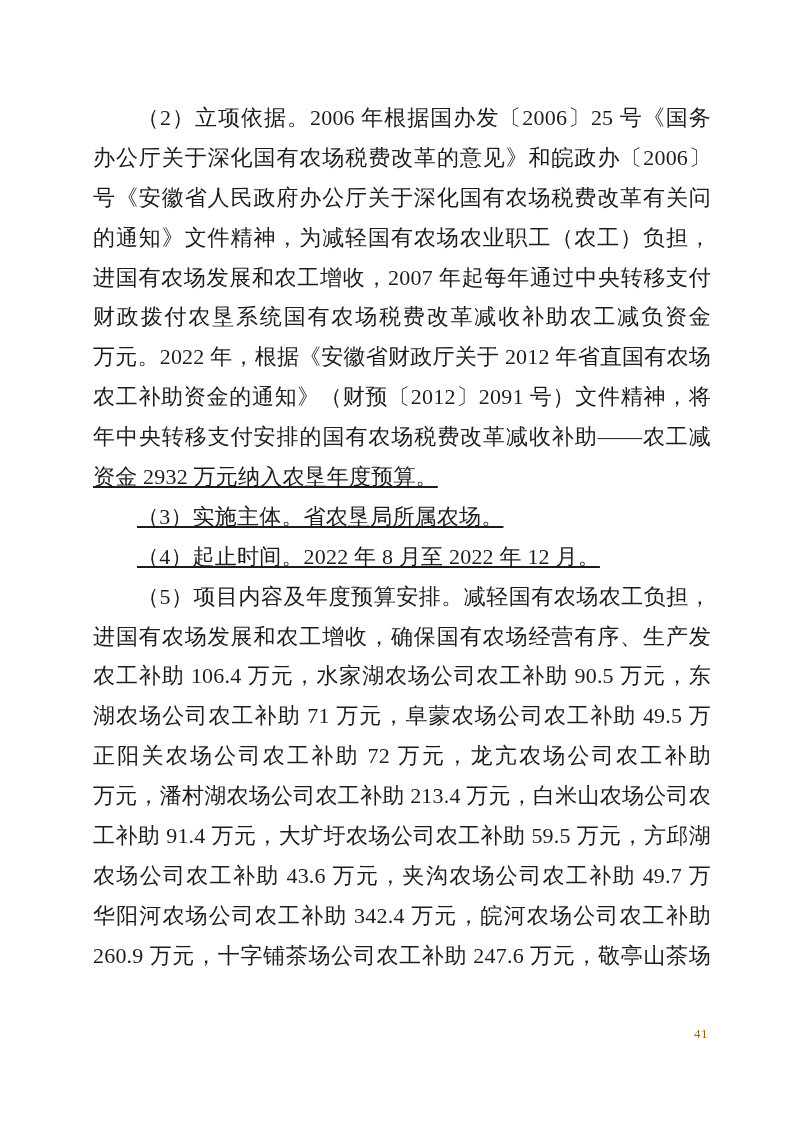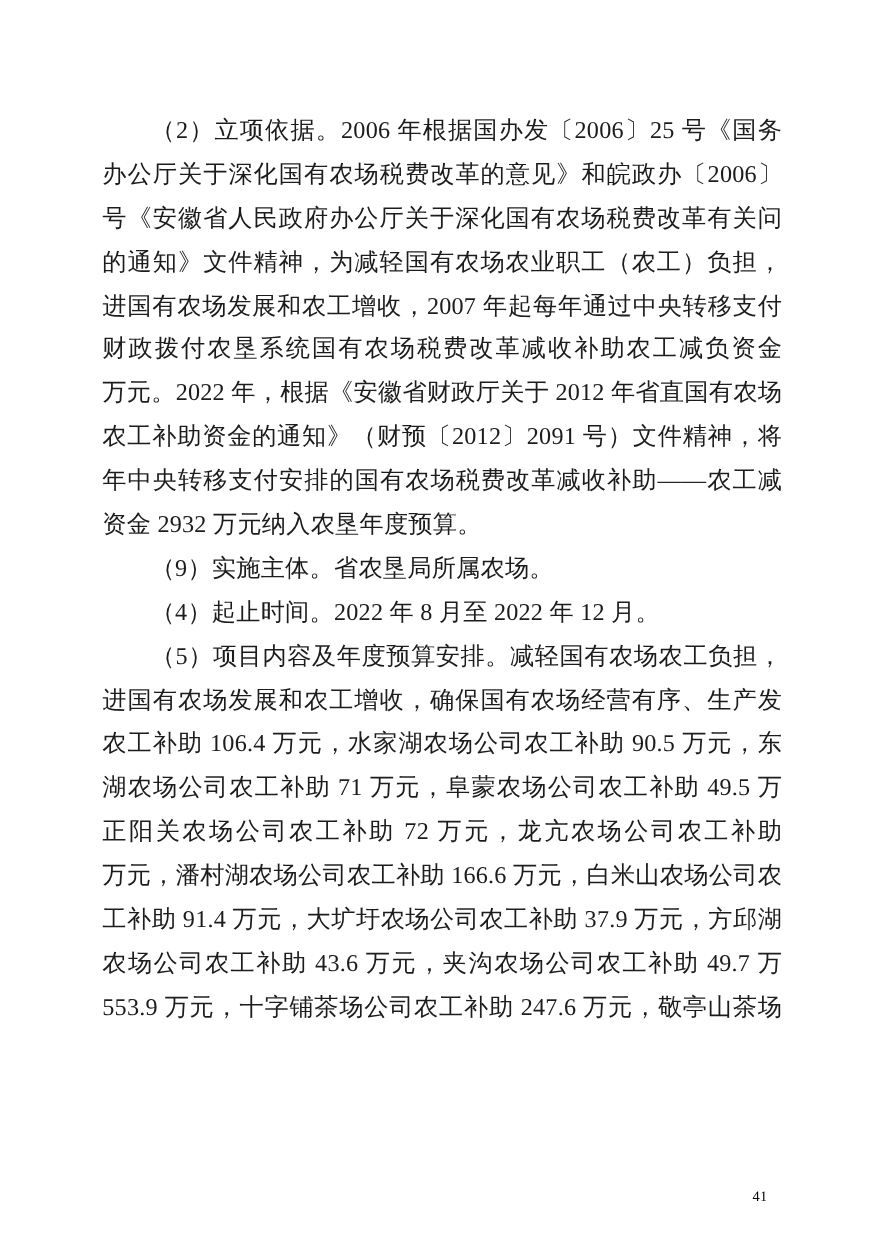--- a/index.html
+++ b/index.html
@@ -32,33 +32,34 @@
     line-height: 39.9px;
     overflow: hidden;
     white-space: normal;
     text-align: justify;
     text-align-last: justify;
     text-justify: inter-ideograph;
     letter-spacing: 0.2px;
   }
   .line.end {
     text-align-last: left;
+    text-decoration: underline;
   }
   .line.indent {
     text-indent: 2em;
   }
   .page-number {
     position: absolute;
     left: 684px;
-    top: 1080px;
+    top: 1026px;
     width: 24px;
     font-size: 13px;
     line-height: 16px;
-    color: #000000;
-    text-align: left;
+    color: #a16207;
+    text-align: right;
     letter-spacing: 0.5px;
   }
 </style>
 </head>
 <body>
 
 <div class="page">
   <div class="text-block">
 
     <div class="para">
@@ -68,35 +69,36 @@
       <div class="line">的通知》文件精神，为减轻国有农场农业职工（农工）负担，促</div>
       <div class="line">进国有农场发展和农工增收，2007 年起每年通过中央转移支付省</div>
       <div class="line">财政拨付农垦系统国有农场税费改革减收补助农工减负资金 3207</div>
       <div class="line">万元。2022 年，根据《安徽省财政厅关于 2012 年省直国有农场</div>
       <div class="line">农工补助资金的通知》（财预〔2012〕2091 号）文件精神，将往</div>
       <div class="line">年中央转移支付安排的国有农场税费改革减收补助——农工减负</div>
       <div class="line end">资金 2932 万元纳入农垦年度预算。</div>
     </div>
 
     <div class="para">
-      <div class="line indent end">（9）实施主体。省农垦局所属农场。</div>
+      <div class="line indent end">（3）实施主体。省农垦局所属农场。</div>
     </div>
 
     <div class="para">
       <div class="line indent end">（4）起止时间。2022 年 8 月至 2022 年 12 月。</div>
     </div>
 
     <div class="para">
       <div class="line indent">（5）项目内容及年度预算安排。减轻国有农场农工负担，促</div>
       <div class="line">进国有农场发展和农工增收，确保国有农场经营有序、生产发展、</div>
       <div class="line">农工补助 106.4 万元，水家湖农场公司农工补助 90.5 万元，东风</div>
       <div class="line">湖农场公司农工补助 71 万元，阜蒙农场公司农工补助 49.5 万元，</div>
       <div class="line">正阳关农场公司农工补助 72 万元，龙亢农场公司农工补助 173.9</div>
-      <div class="line">万元，潘村湖农场公司农工补助 166.6 万元，白米山农场公司农</div>
-      <div class="line">工补助 91.4 万元，大圹圩农场公司农工补助 37.9 万元，方邱湖</div>
+      <div class="line">万元，潘村湖农场公司农工补助 213.4 万元，白米山农场公司农</div>
+      <div class="line">工补助 91.4 万元，大圹圩农场公司农工补助 59.5 万元，方邱湖</div>
       <div class="line">农场公司农工补助 43.6 万元，夹沟农场公司农工补助 49.7 万元，</div>
-      <div class="line">553.9 万元，十字铺茶场公司农工补助 247.6 万元，敬亭山茶场</div>
+      <div class="line">华阳河农场公司农工补助 342.4 万元，皖河农场公司农工补助</div>
+      <div class="line">260.9 万元，十字铺茶场公司农工补助 247.6 万元，敬亭山茶场</div>
     </div>
 
   </div>
 
   <div class="page-number">41</div>
 </div>
 
 </body></html>

